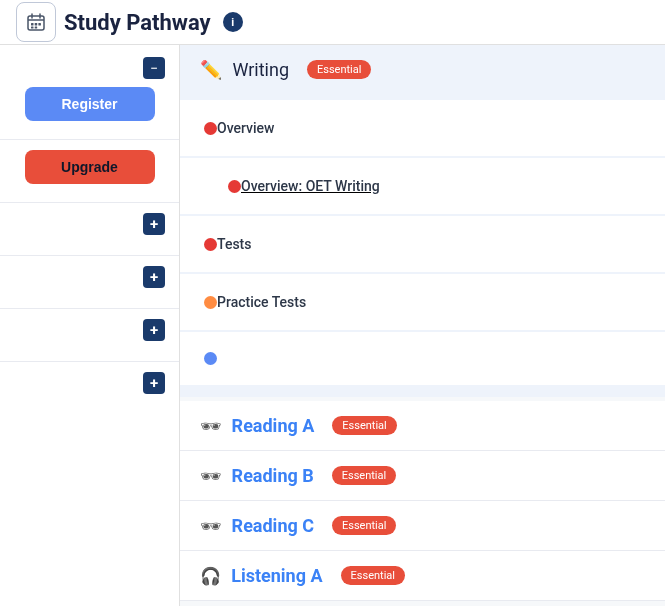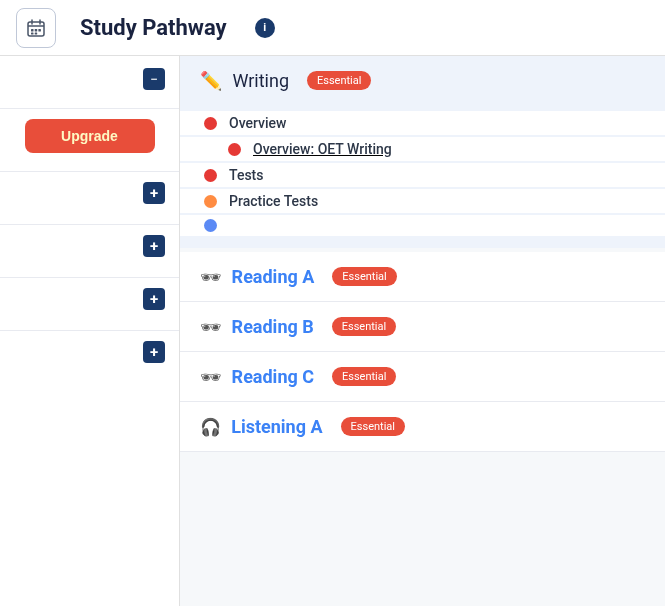--- a/index.html
+++ b/index.html
@@ -13,22 +13,22 @@
       flex-direction: column;
     }
 
     
     .header {
       background: #fff;
       display: flex;
       align-items: center;
       padding: 10px 16px;
       border-bottom: 1px solid #e0e0e0;
-      height: 56px;
-      gap: 24px;
+      height: 45px;
+      gap: 8px;
     }
     .header-icon-btn {
       width: 40px;
       height: 40px;
       border-radius: 8px;
       border: 1.5px solid #c0c8d8;
       display: flex;
       align-items: center;
       justify-content: center;
       cursor: pointer;
@@ -97,21 +97,21 @@
       font-weight: 600;
       cursor: pointer;
       margin-bottom: 8px;
     }
     .btn-register {
       background: #5b8af5;
       color: #fff;
     }
     .btn-upgrade {
       background: #e84e3a;
-      color: #fef9c3;
+      color: #0f172a;
       text-align: center;
     }
     .sidebar-divider {
       width: 100%;
       height: 1px;
       background: #e8eaf0;
       margin: 10px 0;
     }
     .sidebar-expand-row {
       align-self: flex-end;
@@ -176,22 +176,21 @@
       color: #1a2340;
     }
 
     
     .sub-items {
       padding: 4px 0 10px 0;
     }
     .sub-item {
       display: flex;
       align-items: center;
-      padding: 4px 24px;
-      gap: 12px;
+      padding: 20px 24px;
       cursor: pointer;
       background: #fff;
       margin: 2px 0;
     }
     .dot {
       width: 13px;
       height: 13px;
       border-radius: 50%;
       flex-shrink: 0;
     }
@@ -237,20 +236,21 @@
   <span class="header-title">Study Pathway</span>
   <div class="info-icon">i</div>
 </div>
 
 <div class="body">
 
   <div class="sidebar">
     <div class="sidebar-collapse-btn">
       <span>−</span>
     </div>
+    <button class="sidebar-btn btn-register">Register</button>
     <div class="sidebar-divider"></div>
     <button class="sidebar-btn btn-upgrade">Upgrade</button>
     <div class="sidebar-divider"></div>
     <div class="sidebar-expand-row">+</div>
     <div class="sidebar-divider"></div>
     <div class="sidebar-expand-row">+</div>
     <div class="sidebar-divider"></div>
     <div class="sidebar-expand-row">+</div>
     <div class="sidebar-divider"></div>
     <div class="sidebar-expand-row">+</div>

